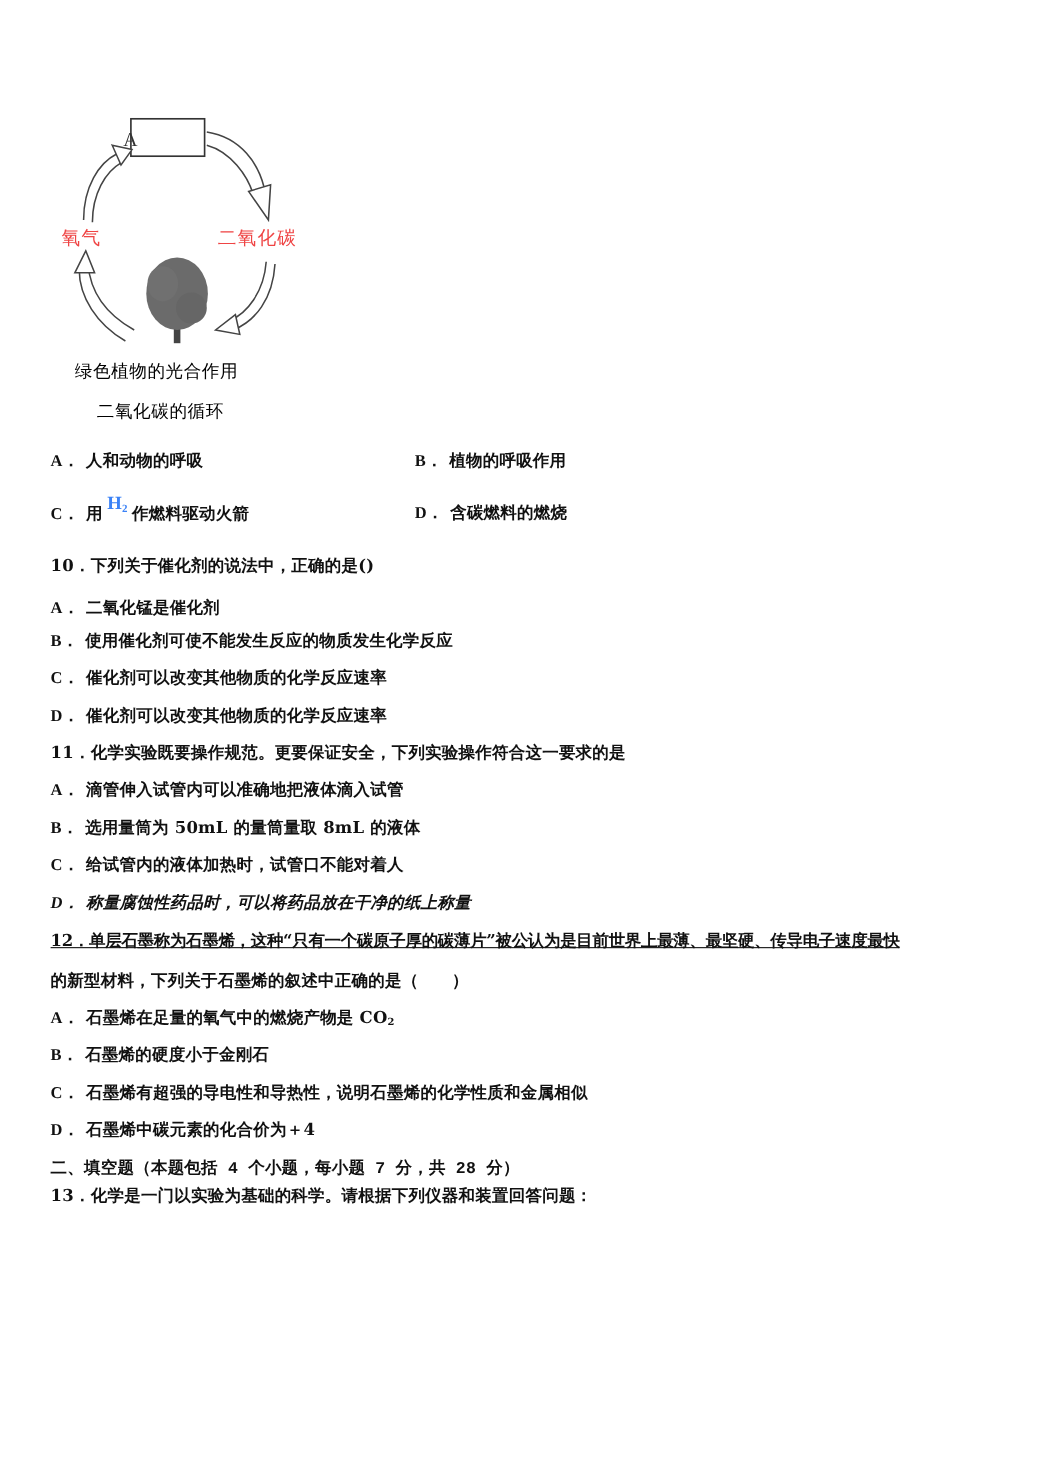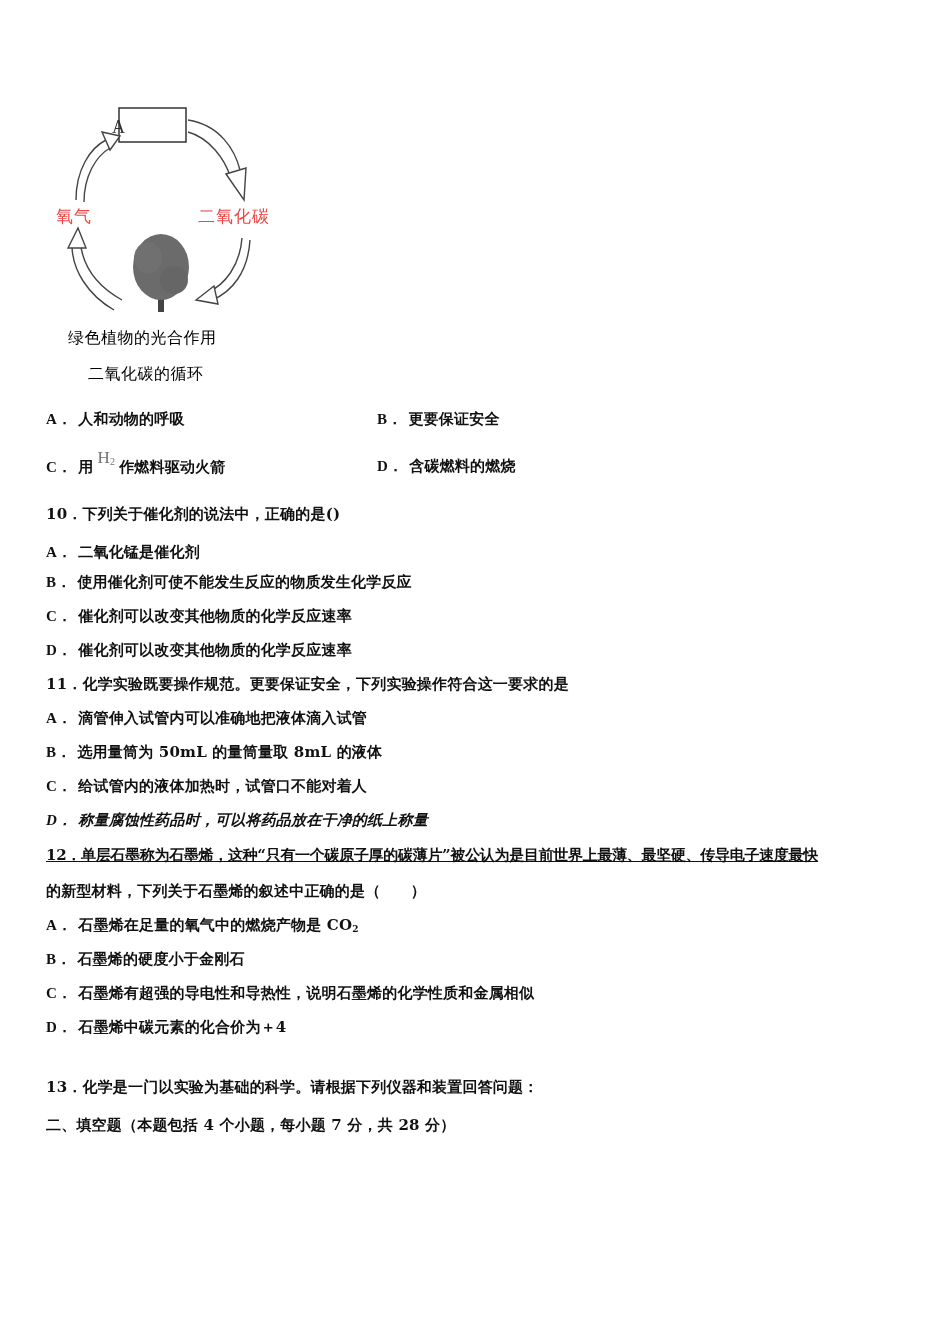--- a/index.html
+++ b/index.html
@@ -12,21 +12,21 @@
     .figure svg { position: absolute; left: 0; top: 0; }
     .fig-label { position: absolute; font-family: "DejaVu Sans", sans-serif; color: #ef4444; font-size: 17px; letter-spacing: 1px; }
     .caption { position: absolute; font-family: "DejaVu Sans", sans-serif; font-size: 16px; color: #000000; letter-spacing: 0.5px; }
     .line {
       position: absolute; left: 46px; font-size: 15px; font-weight: bold; white-space: nowrap;
       font-family: "DejaVu Serif", "Liberation Serif", serif;
       letter-spacing: 0.2px;
       text-align: center;
     }
     .opt-letter { font-family: "Liberation Serif", serif; font-weight: bold; margin-right: 6px; }
-    .h2f { font-family: "Liberation Serif", serif; font-weight: normal; color: #737373; font-size: 17px; position: relative; top: -9px; margin: 0 4px; }
+    .h2f { font-family: "Liberation Serif", serif; font-weight: bold; color: #3b82f6; font-size: 17px; position: relative; top: -9px; margin: 0 4px; }
     .h2f sub { font-size: 10px; vertical-align: -2px; }
     .co2 sub { font-size: 9px; vertical-align: -2px; }
   </style>
 </head>
 <body>
 
 <div class="figure">
   <svg width="280" height="310" viewBox="0 0 280 310">
 
     <rect x="79" y="18" width="67" height="34" fill="#fff" stroke="#333" stroke-width="1.5"></rect>
@@ -66,21 +66,21 @@
   <div class="fig-label" style="left:16px; top:115px;">氧气</div>
   <div class="fig-label" style="left:158px; top:115px;">二氧化碳</div>
   <div class="caption" style="left:28px; top:238px;">绿色植物的光合作用</div>
   <div class="caption" style="left:48px; top:274px;">二氧化碳的循环</div>
 </div>
 
 <div class="line" style="top:410px;">
   <span class="opt-letter">A．</span><span>人和动物的呼吸</span>
 </div>
 <div class="line" style="top:410px; left:377px;">
-  <span class="opt-letter">B．</span><span>更要保证安全</span>
+  <span class="opt-letter">B．</span><span>植物的呼吸作用</span>
 </div>
 <div class="line" style="top:457px;">
   <span class="opt-letter">C．</span><span>用</span><span class="h2f"><span>H</span><sub>2</sub></span><span>作燃料驱动火箭</span>
 </div>
 <div class="line" style="top:457px; left:377px;">
   <span class="opt-letter">D．</span><span>含碳燃料的燃烧</span>
 </div>
 
 <div class="line" style="top:505px;">10．下列关于催化剂的说法中，正确的是()</div>
 <div class="line" style="top:543px;">
@@ -118,14 +118,14 @@
 <div class="line" style="top:950px;">
   <span class="opt-letter">B．</span><span>石墨烯的硬度小于金刚石</span>
 </div>
 <div class="line" style="top:984px;">
   <span class="opt-letter">C．</span><span>石墨烯有超强的导电性和导热性，说明石墨烯的化学性质和金属相似</span>
 </div>
 <div class="line" style="top:1018px;">
   <span class="opt-letter">D．</span><span>石墨烯中碳元素的化合价为＋4</span>
 </div>
 
-<div class="line" style="top:1116px;">二、填空题（本题包括 4 个小题，每小题 7 分，共 28 分）</div>
+<div class="line" style="top:1052px;font-family:Liberation Mono, monospace;">二、填空题（本题包括 4 个小题，每小题 7 分，共 28 分）</div>
 <div class="line" style="top:1078px;">13．化学是一门以实验为基础的科学。请根据下列仪器和装置回答问题：</div>
 
 </body></html>

